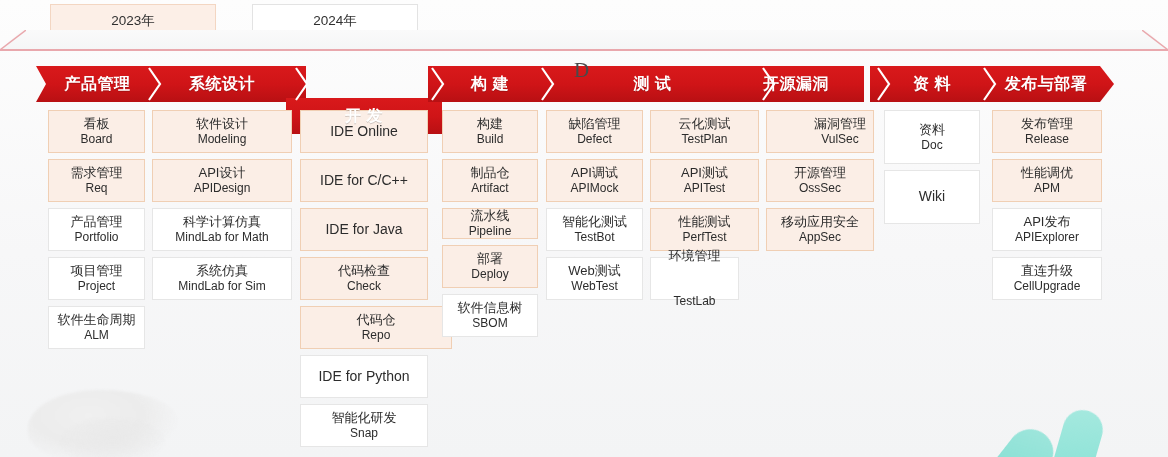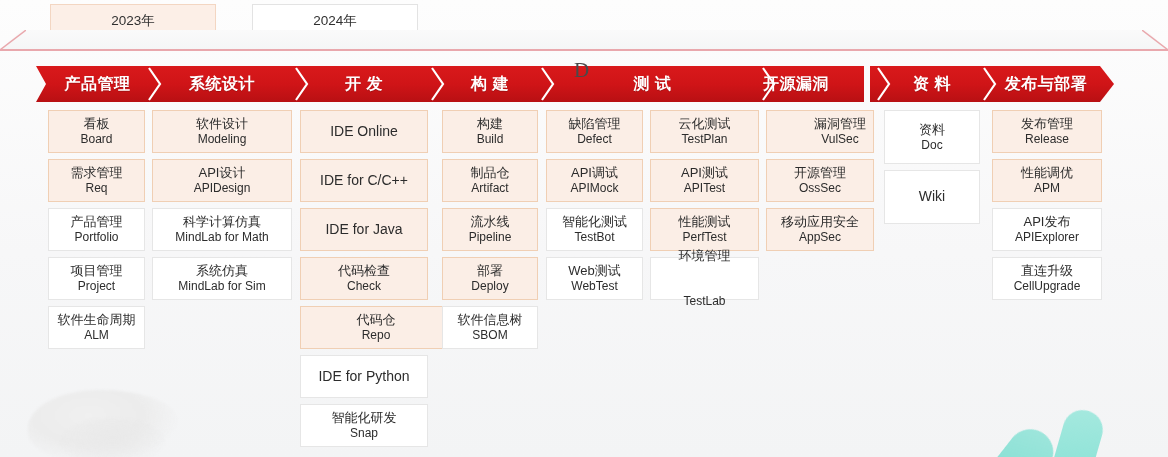--- a/index.html
+++ b/index.html
@@ -101,21 +101,21 @@
       </div>
       <svg class="chev" viewBox="0 0 16 36" preserveAspectRatio="none" style="left: 107px;">
         <path d="M2 2 L13 18 L2 34" fill="none" stroke="#ffffff" stroke-width="2.2"></path>
       </svg>
       <div class="bseg" style="left: 98px; width: 168px;">
         <span class="lbl">系统设计</span>
       </div>
       <svg class="chev" viewBox="0 0 16 36" preserveAspectRatio="none" style="left: 254px;">
         <path d="M2 2 L13 18 L2 34" fill="none" stroke="#ffffff" stroke-width="2.2"></path>
       </svg>
-      <div class="bseg" style="left: 246px; width: 156px;">
+      <div class="bseg" style="left: 246px; width: 156px; margin-top: 32px;">
         <span class="lbl">开 发</span>
       </div>
       <svg class="chev" viewBox="0 0 16 36" preserveAspectRatio="none" style="left: 390px;">
         <path d="M2 2 L13 18 L2 34" fill="none" stroke="#ffffff" stroke-width="2.2"></path>
       </svg>
       <div class="bseg" style="left: 388px; width: 124px;">
         <span class="lbl">构 建</span>
       </div>
       <svg class="chev" viewBox="0 0 16 36" preserveAspectRatio="none" style="left: 500px;">
         <path d="M2 2 L13 18 L2 34" fill="none" stroke="#ffffff" stroke-width="2.2"></path>
@@ -212,21 +212,21 @@
       </div>
       <div class="col" style="left: 442px; width: 96px;">
         <div class="card fill" style="width: 96px; height: 43px;">
           <div class="cn">构建</div>
           <div class="en">Build</div>
         </div>
         <div class="card fill" style="width: 96px; height: 43px;">
           <div class="cn">制品仓</div>
           <div class="en">Artifact</div>
         </div>
-        <div class="card fill" style="width: 96px; height: 43px;">
+        <div class="card fill" style="width: 96px; height: 31px;">
           <div class="cn">流水线</div>
           <div class="en">Pipeline</div>
         </div>
         <div class="card fill" style="width: 96px; height: 43px;">
           <div class="cn">部署</div>
           <div class="en">Deploy</div>
         </div>
         <div class="card" style="width: 96px; height: 43px;">
           <div class="cn">软件信息树</div>
           <div class="en">SBOM</div>
@@ -256,21 +256,21 @@
           <div class="en">TestPlan</div>
         </div>
         <div class="card fill" style="width: 109px; height: 43px;">
           <div class="cn">API测试</div>
           <div class="en">APITest</div>
         </div>
         <div class="card fill" style="width: 109px; height: 43px;">
           <div class="cn">性能测试</div>
           <div class="en">PerfTest</div>
         </div>
-        <div class="card" style="width: 109px; height: 43px; gap: 30px;">
+        <div class="card" style="width: 89px; height: 43px; gap: 30px;">
           <div class="cn">环境管理</div>
           <div class="en">TestLab</div>
         </div>
       </div>
       <div class="col" style="left: 766px; width: 108px;">
         <div class="card fill" style="width: 108px; height: 43px; padding-left: 40px;">
           <div class="cn">漏洞管理</div>
           <div class="en">VulSec</div>
         </div>
         <div class="card fill" style="width: 108px; height: 43px;">

